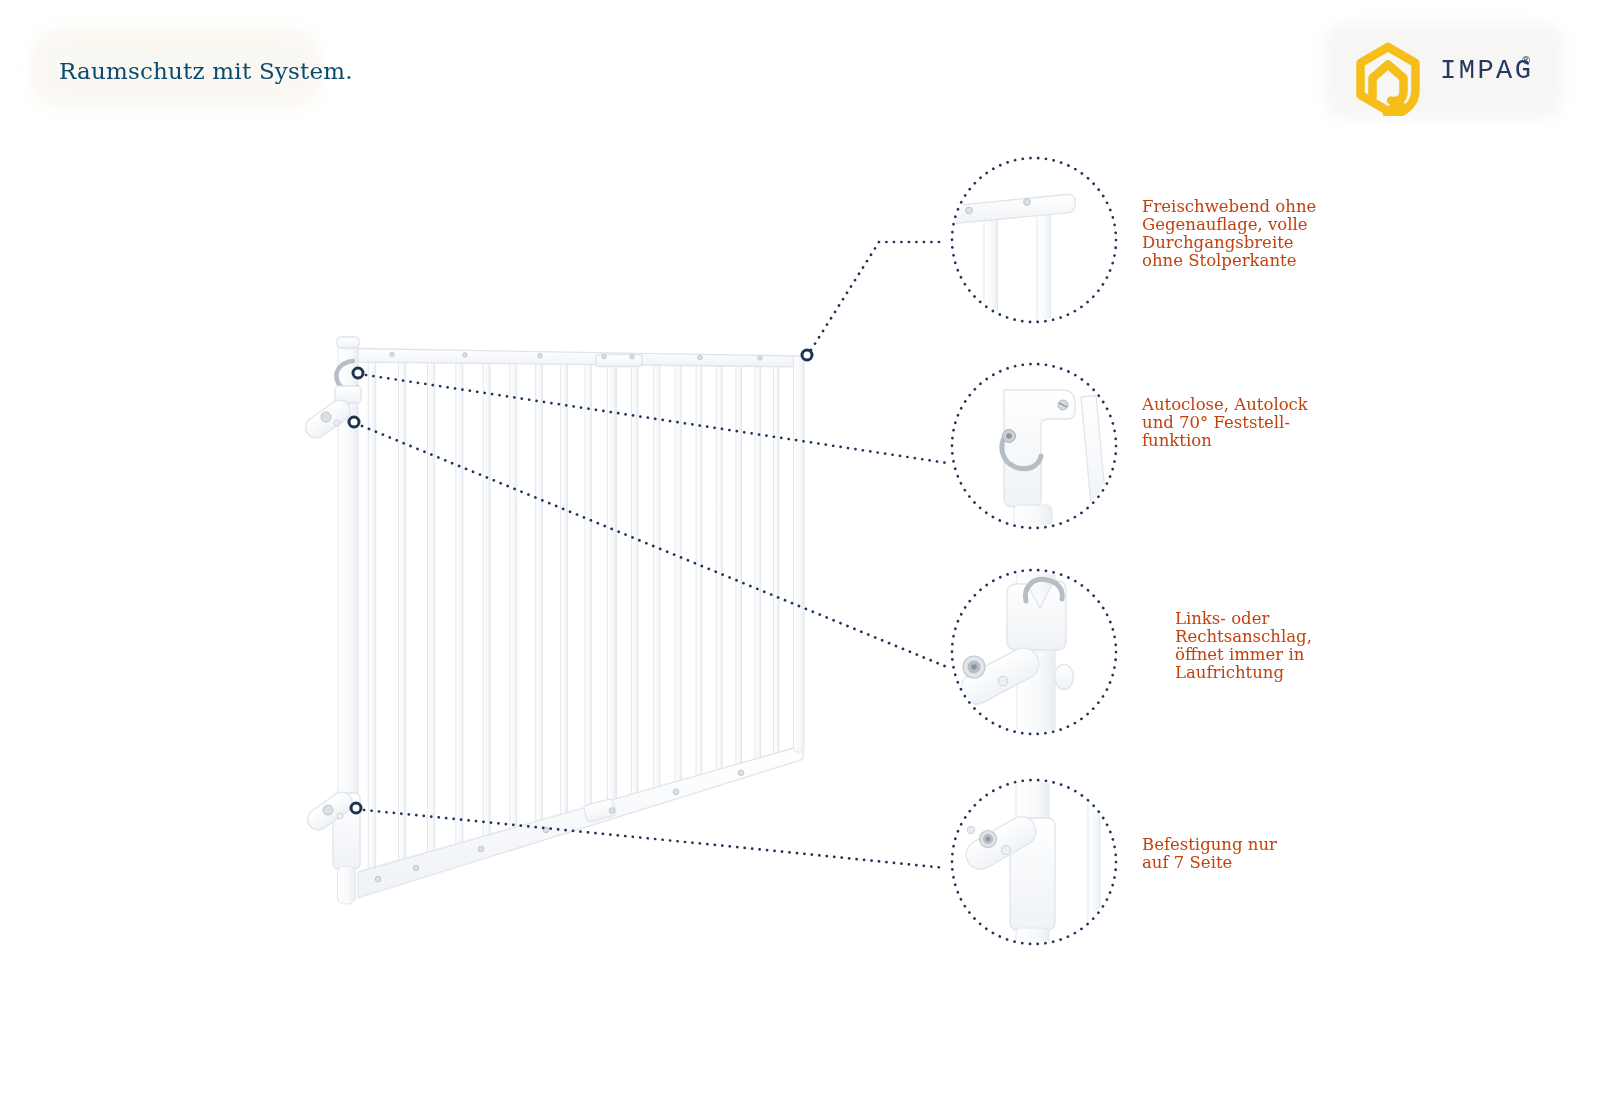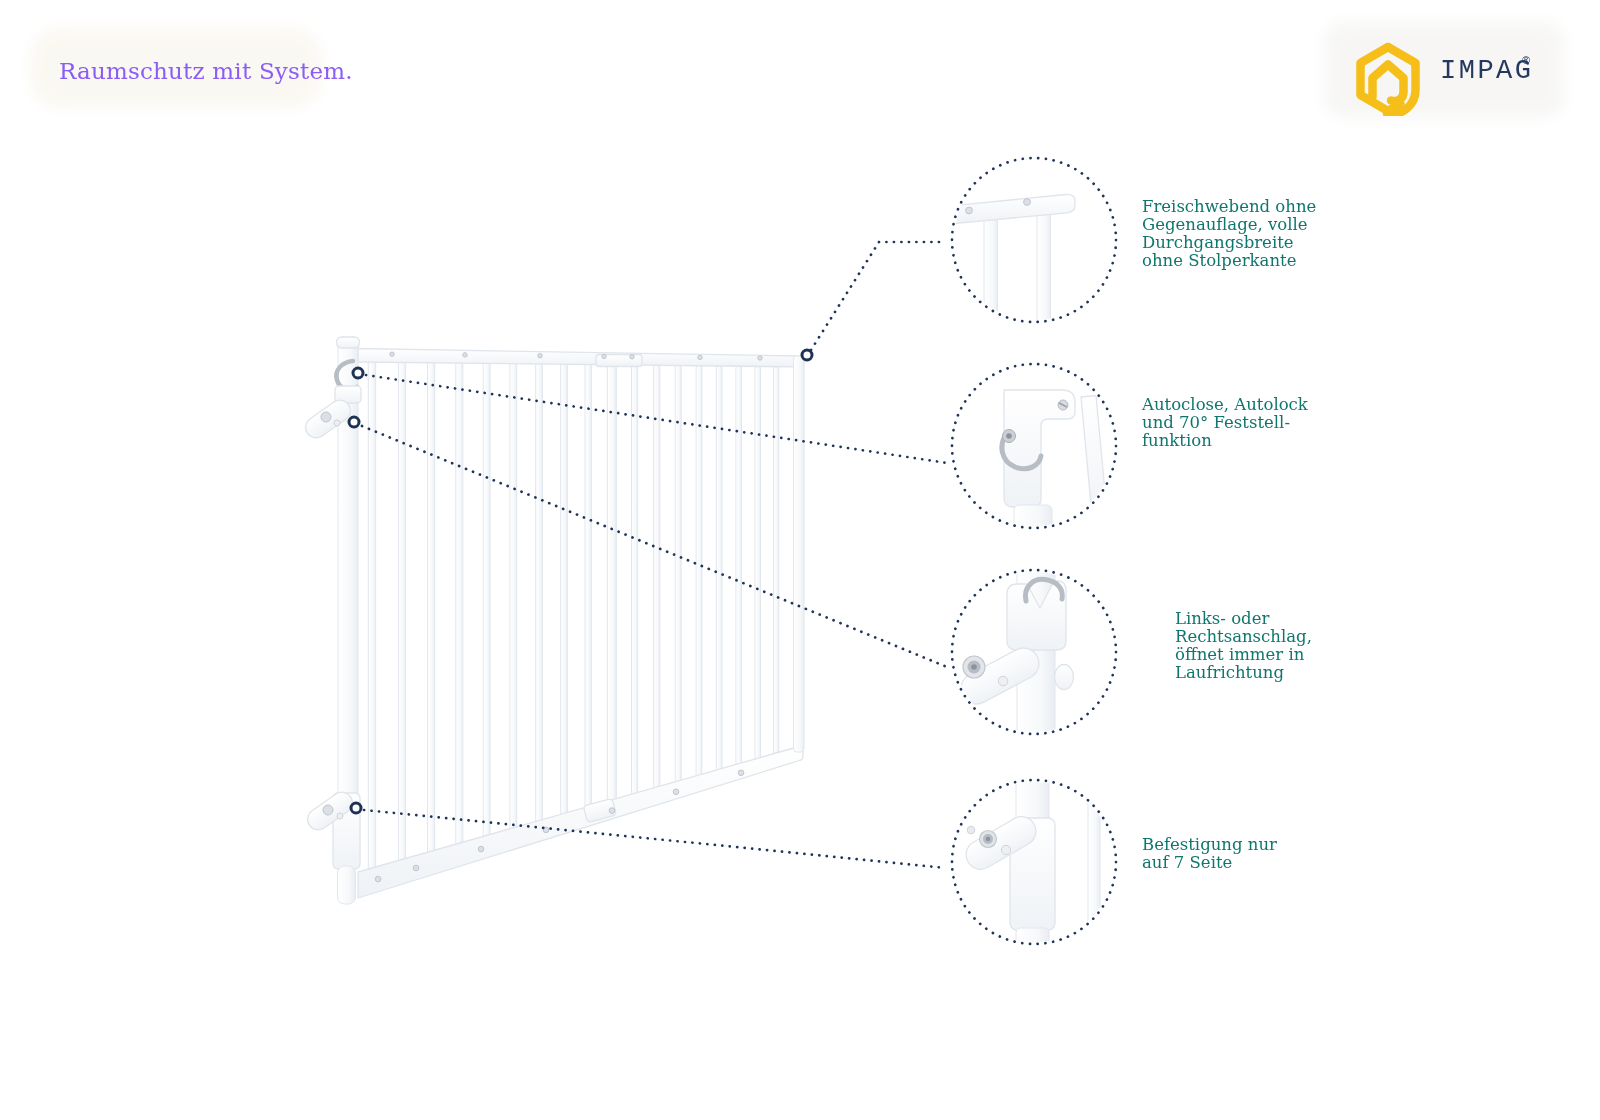--- a/index.html
+++ b/index.html
@@ -4,29 +4,29 @@
 <style>
   html,body{margin:0;padding:0;background:#ffffff;}
   .stage{position:relative;width:1600px;height:1120px;background:#ffffff;overflow:hidden;
          font-family:"DejaVu Serif", "Liberation Serif", serif;}
   .glow{position:absolute;pointer-events:none;}
   .title-glow{left:30px;top:28px;width:292px;height:80px;border-radius:30px;
               background:#f6f0e3;opacity:.45;filter:blur(7px);}
   .logo-glow{left:1324px;top:22px;width:240px;height:96px;border-radius:20px;
              background:#f1f0ee;opacity:.55;filter:blur(7px);}
   .page-title{position:absolute;left:59px;top:58px;font-size:23px;letter-spacing:.2px;
-              color:#8b5cf6;}
+              color:#0c4a6e;}
   .logo{position:absolute;left:1348px;top:40px;width:210px;height:76px;}
   .logo-text{position:absolute;left:92px;top:16px;font-family:Liberation Mono, monospace;
              font-size:27px;letter-spacing:2.5px;color:#24395E;}
   .reg-mark{position:absolute;left:174px;top:14px;font-family:"Liberation Sans",sans-serif;
             font-size:11px;color:#24395E;}
   .scene{position:absolute;left:0;top:0;width:1600px;height:1120px;}
   .callout-text{position:absolute;left:1142px;width:240px;font-size:16.5px;line-height:1.1;
-                color:#0f766e;white-space:pre-line;}
+                color:#c2410c;white-space:pre-line;}
   .ct-1{top:198px;} .ct-2{top:396px;} .ct-3{top:610px;margin-left:33px;} .ct-4{top:836px;}
 
   
   .g-fill{fill:url(#railGrad);stroke:#dfe5eb;stroke-width:1.3;stroke-linejoin:round;}
   .bar{fill:url(#barGrad);stroke:#e2e7ee;stroke-width:1;}
   .screw{fill:#dce0e6;stroke:#bfc6cf;stroke-width:1;}
   .dotline{fill:none;stroke:#20345A;stroke-width:2.7;stroke-linecap:round;
            stroke-dasharray:0.1 7.4;}
   .dotcircle{fill:#ffffff;stroke:#20345A;stroke-width:2.7;stroke-linecap:round;
              stroke-dasharray:0.1 7.7;}

